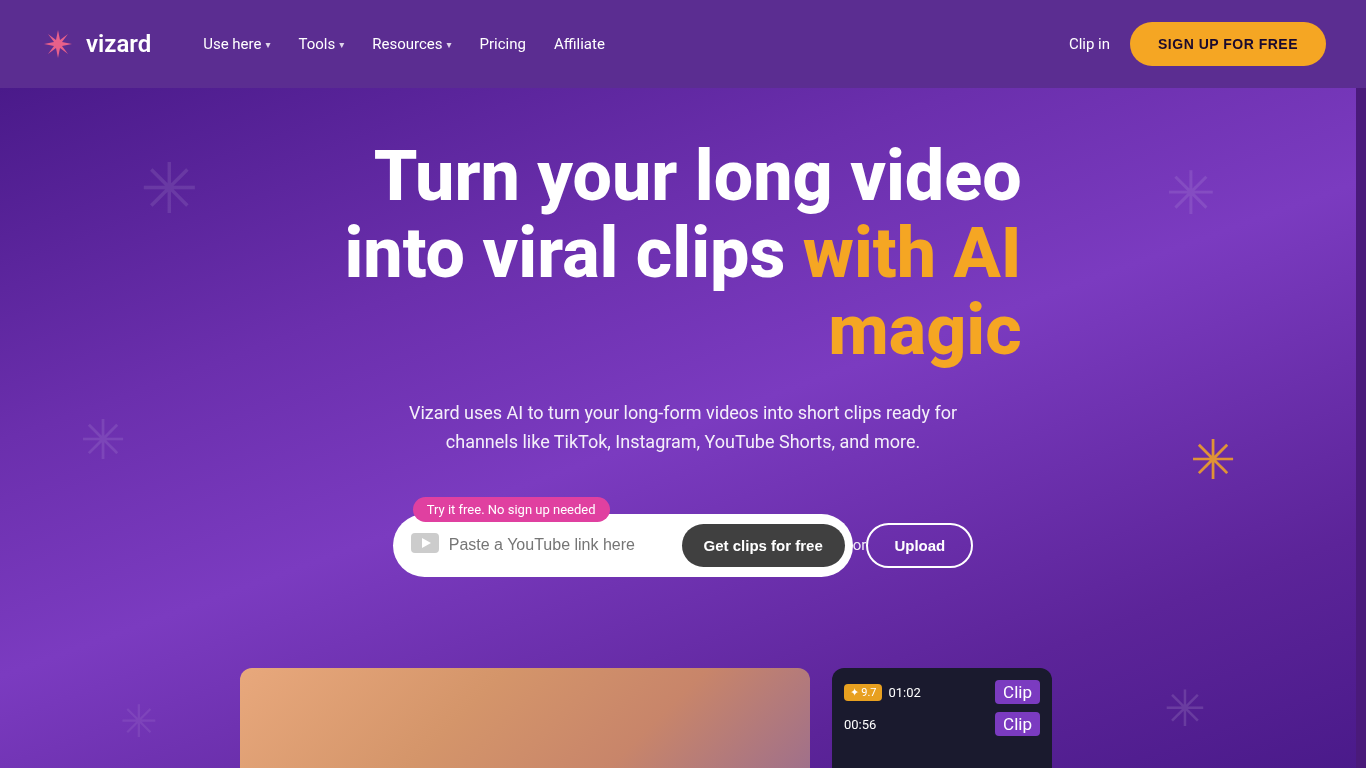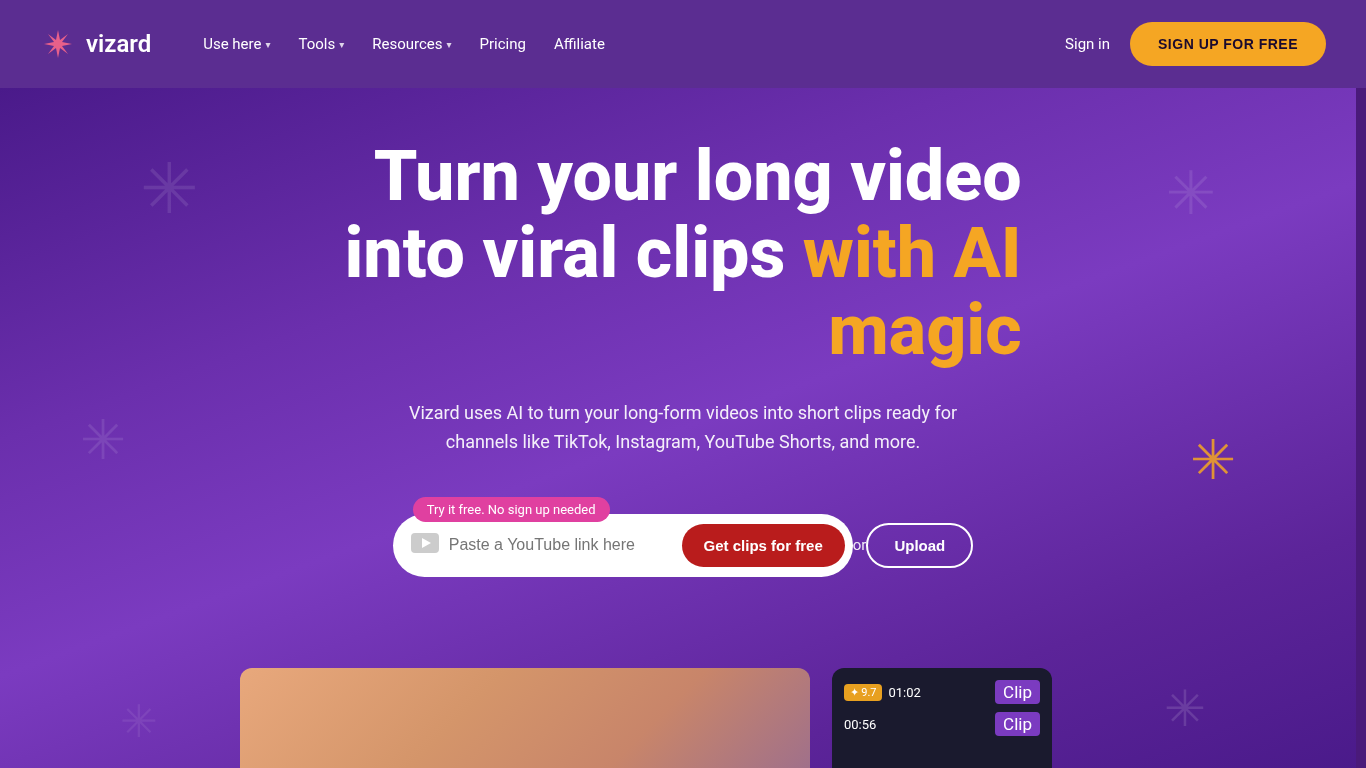--- a/index.html
+++ b/index.html
@@ -173,21 +173,21 @@
     }
     .url-input {
       border: none;
       outline: none;
       font-size: 16px;
       color: #999;
       flex: 1;
       background: transparent;
     }
     .get-clips-btn {
-      background: #b91c1c;
+      background: #404040;
       color: white;
       font-size: 15px;
       font-weight: 600;
       padding: 13px 22px;
       border-radius: 50px;
       border: none;
       cursor: pointer;
       white-space: nowrap;
     }
     .or-text {
@@ -294,21 +294,21 @@
     </a>
     <a class="nav-item" href="#">
       <span>Pricing</span>
     </a>
     <a class="nav-item" href="#">
       <span>Affiliate</span>
     </a>
   </div>
 
   <div class="nav-right">
-    <a class="sign-in" href="#">Sign in</a>
+    <a class="sign-in" href="#">Clip in</a>
     <button class="signup-btn">SIGN UP FOR FREE</button>
   </div>
 </nav>
 
 <section class="hero">
 
   <span class="deco deco-1">✳</span>
   <span class="deco deco-2">✳</span>
   <span class="deco deco-3">✳</span>
   <span class="deco deco-4">✳</span>

